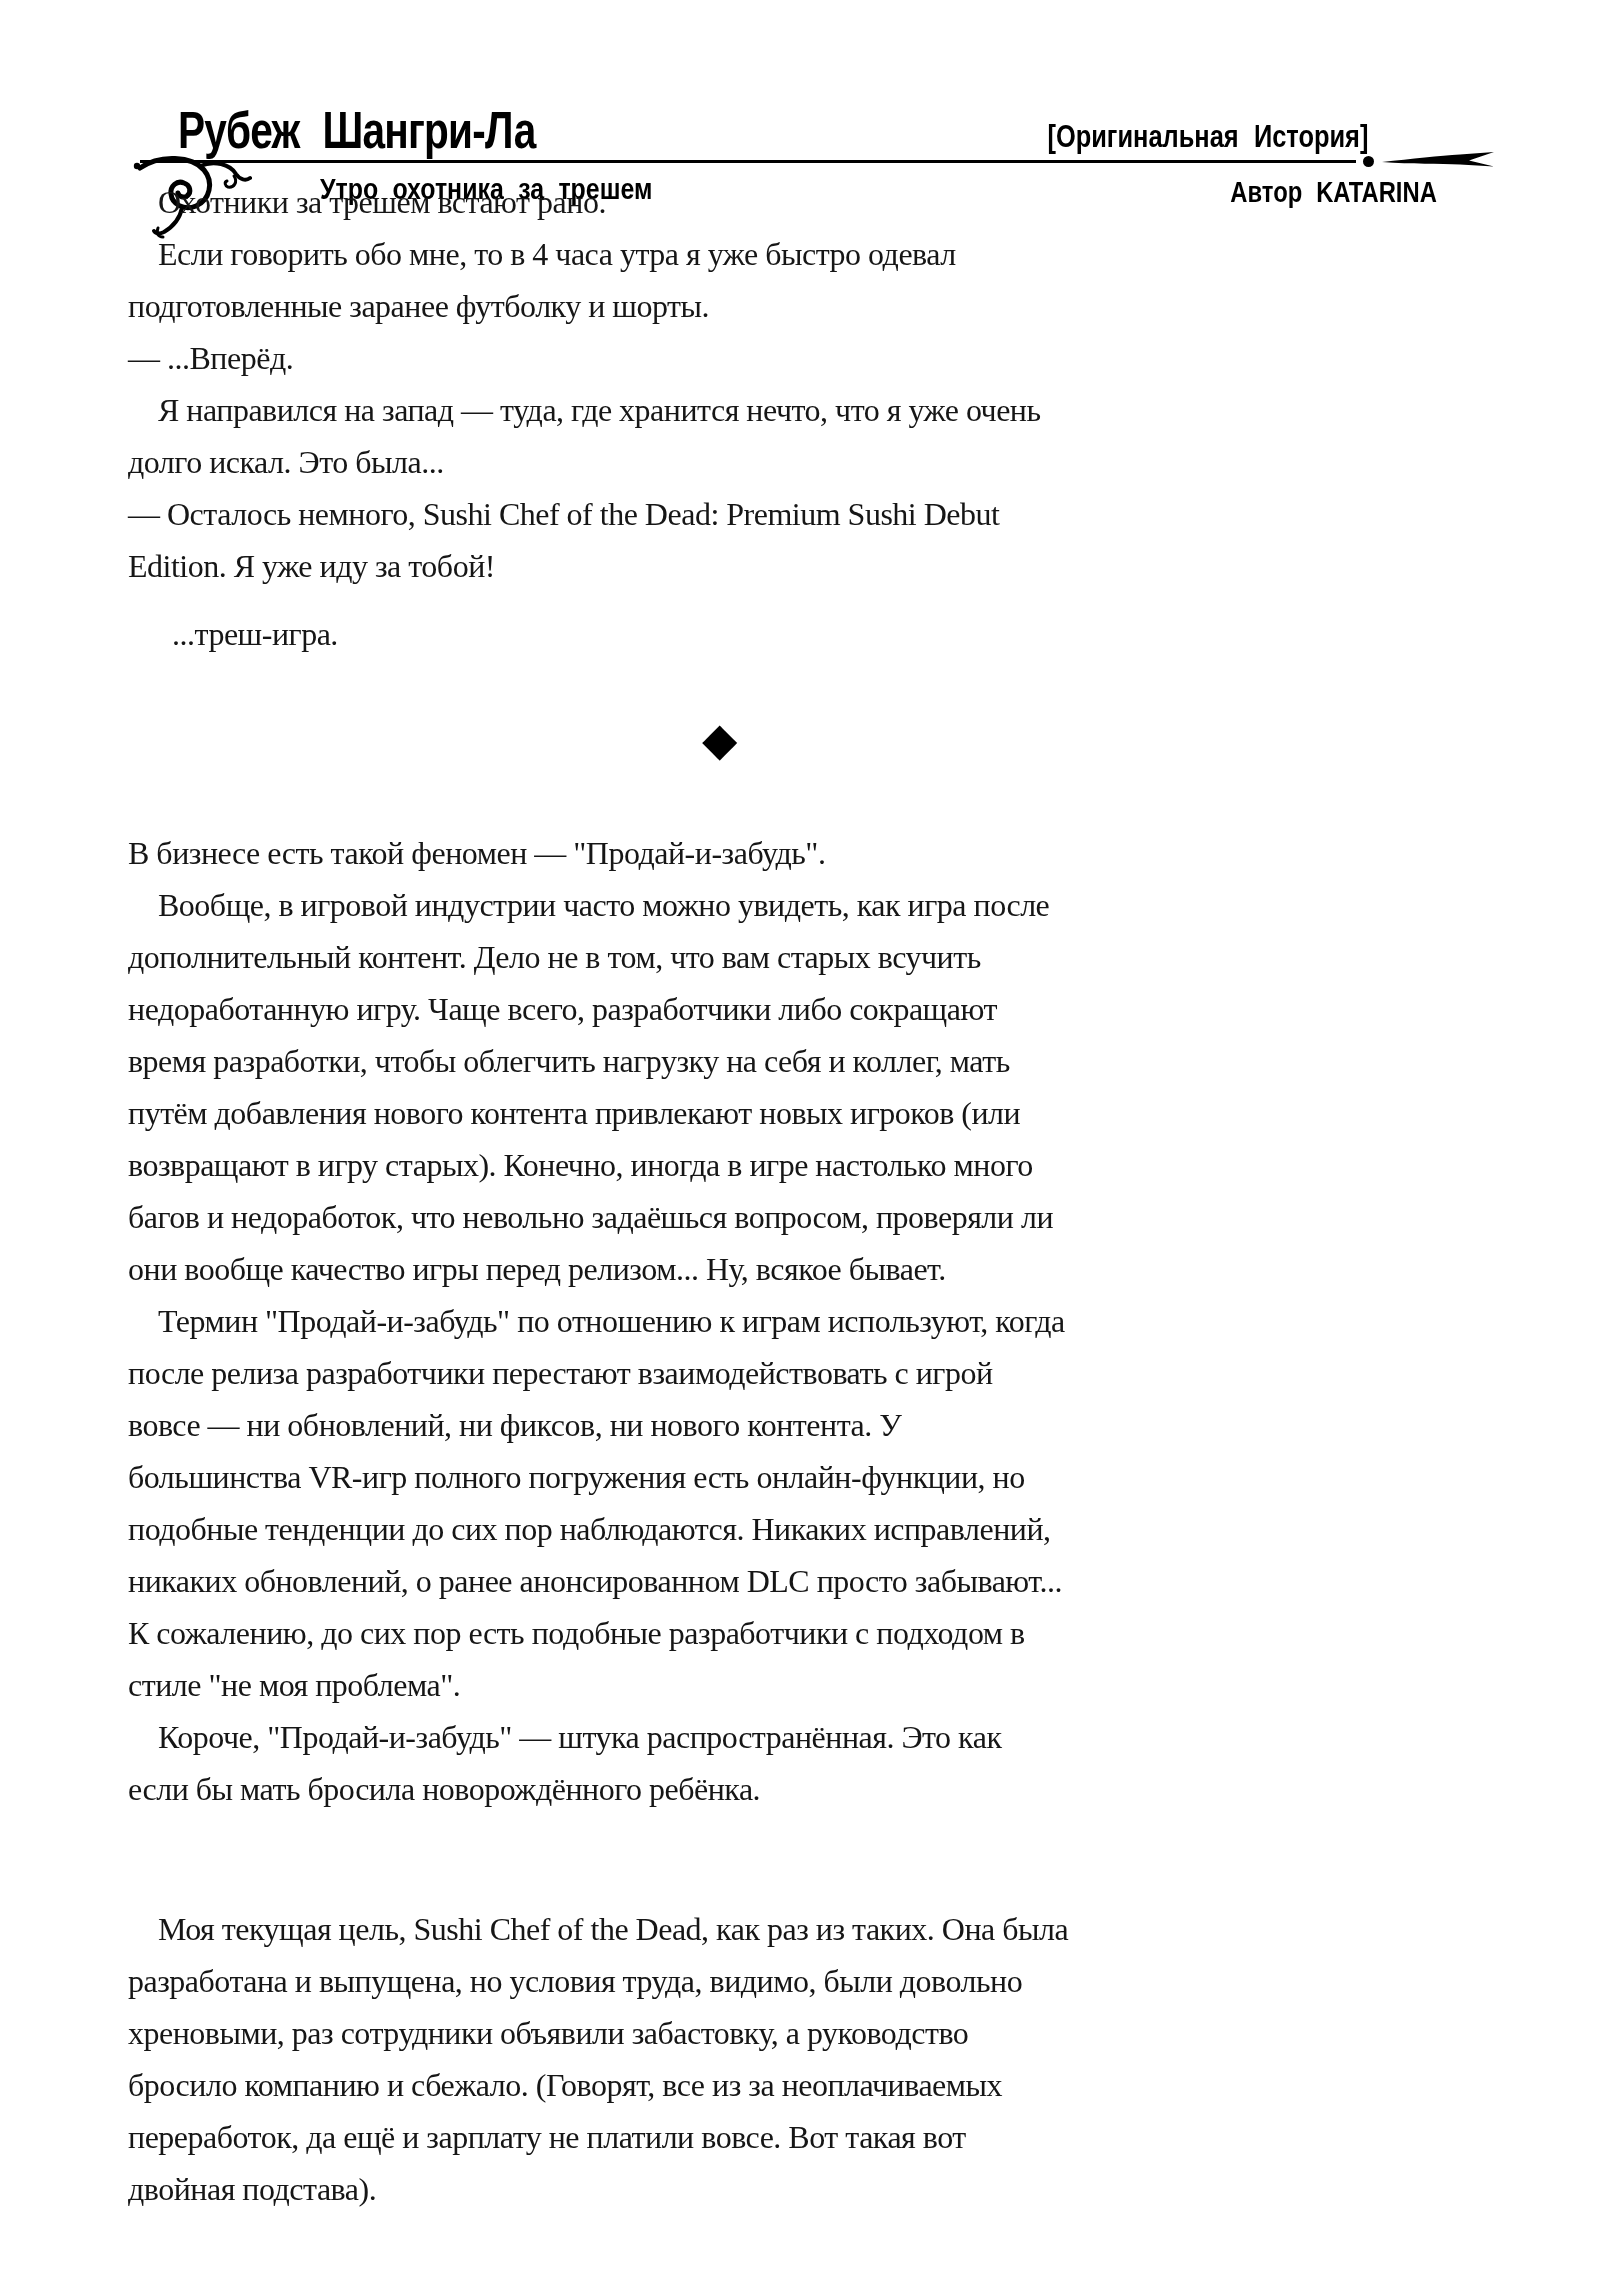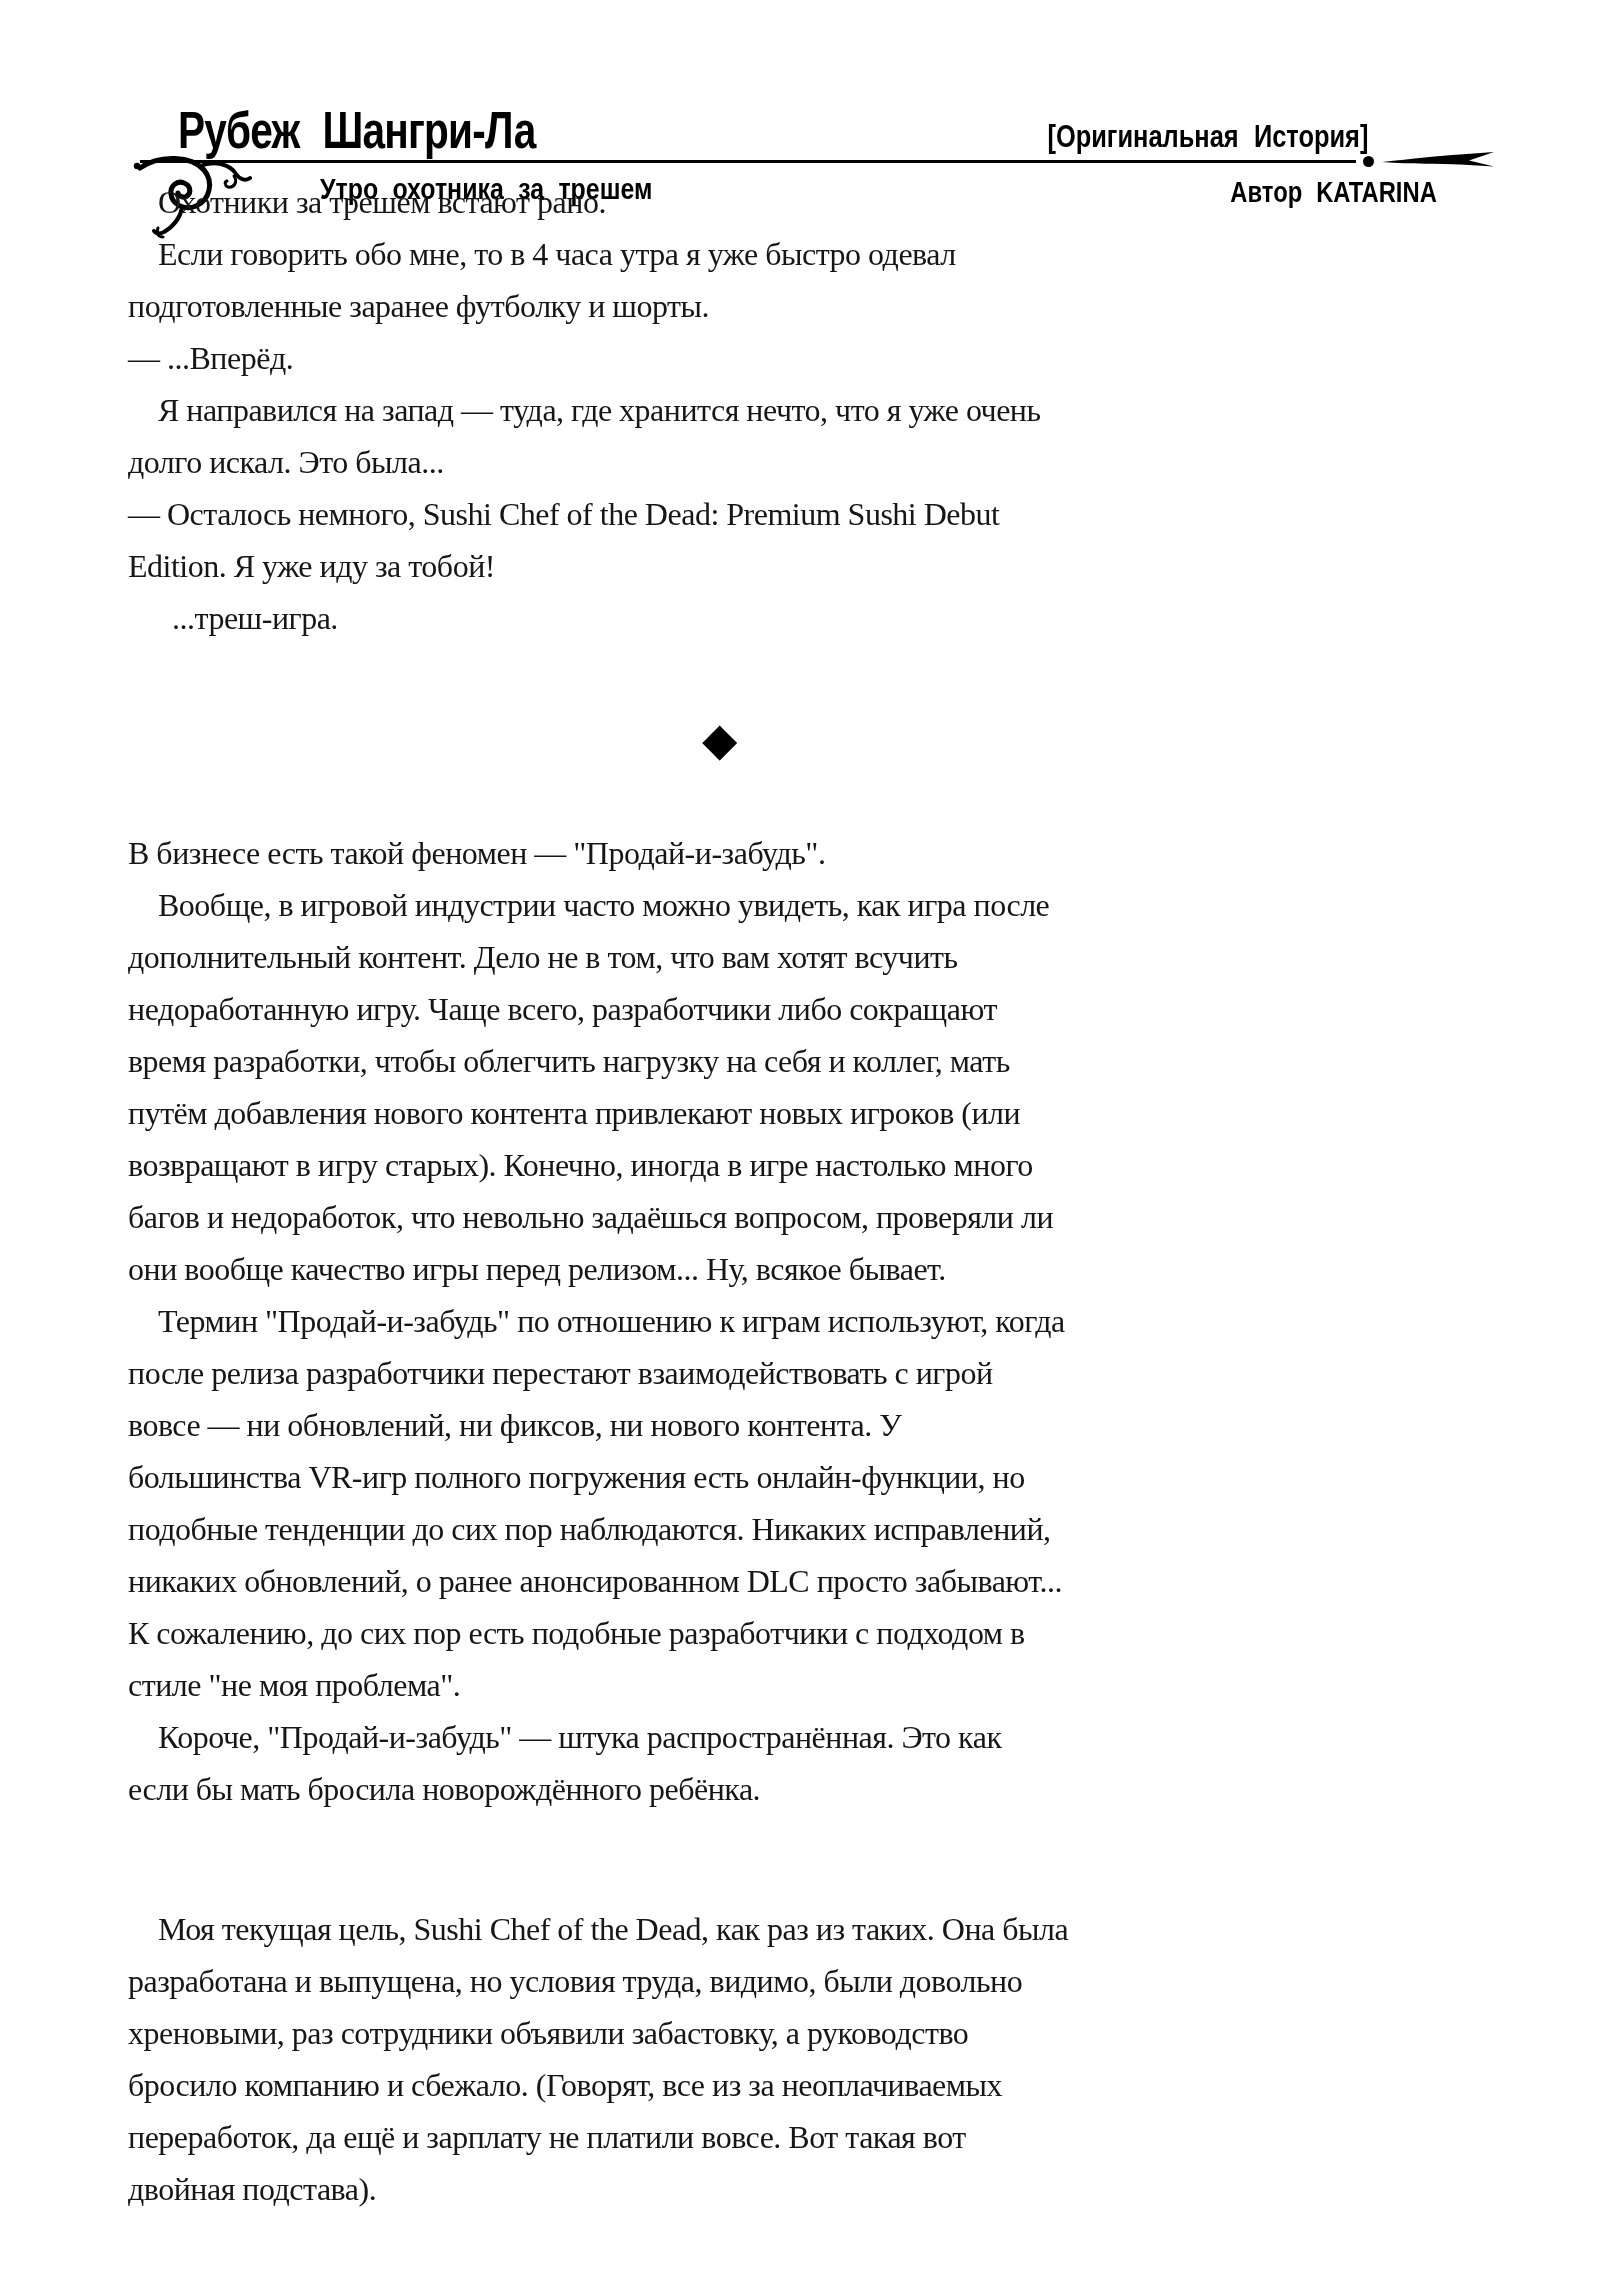--- a/index.html
+++ b/index.html
@@ -47,21 +47,21 @@
   
   .sec{position:absolute;left:128px;right:110px;}
   .sec-1{top:176px;}
   .sec-2{top:827px;}
   .sec-3{top:1903px;}
   .line{
     height:52px;line-height:52px;font-size:32px;
     white-space:nowrap;letter-spacing:-0.5px;
   }
   .ind{padding-left:30px;}
-  .ind2{padding-left:44px;}
+  .ind2{padding-left:44px;margin-top:16px;}
   .separator{
     position:absolute;left:702px;top:710px;
     font-size:46px;line-height:60px;color:#000;
   }
 </style>
 </head>
 <body>
 
 <div class="page">
 
@@ -100,21 +100,21 @@
     <div class="line">— Осталось немного, Sushi Chef of the Dead: Premium Sushi Debut</div>
     <div class="line">Edition. Я уже иду за тобой!</div>
     <div class="line ind2">...треш-игра.</div>
   </div>
 
   <div class="separator">◆</div>
 
   <div class="sec sec-2">
     <div class="line">В бизнесе есть такой феномен — "Продай-и-забудь".</div>
     <div class="line ind">Вообще, в игровой индустрии часто можно увидеть, как игра после</div>
-    <div class="line">дополнительный контент. Дело не в том, что вам хотят всучить</div>
+    <div class="line">дополнительный контент. Дело не в том, что вам старых всучить</div>
     <div class="line">недоработанную игру. Чаще всего, разработчики либо сокращают</div>
     <div class="line">время разработки, чтобы облегчить нагрузку на себя и коллег, мать</div>
     <div class="line">путём добавления нового контента привлекают новых игроков (или</div>
     <div class="line">возвращают в игру старых). Конечно, иногда в игре настолько много</div>
     <div class="line">багов и недоработок, что невольно задаёшься вопросом, проверяли ли</div>
     <div class="line">они вообще качество игры перед релизом... Ну, всякое бывает.</div>
     <div class="line ind">Термин "Продай-и-забудь" по отношению к играм используют, когда</div>
     <div class="line">после релиза разработчики перестают взаимодействовать с игрой</div>
     <div class="line">вовсе — ни обновлений, ни фиксов, ни нового контента. У</div>
     <div class="line">большинства VR-игр полного погружения есть онлайн-функции, но</div>

